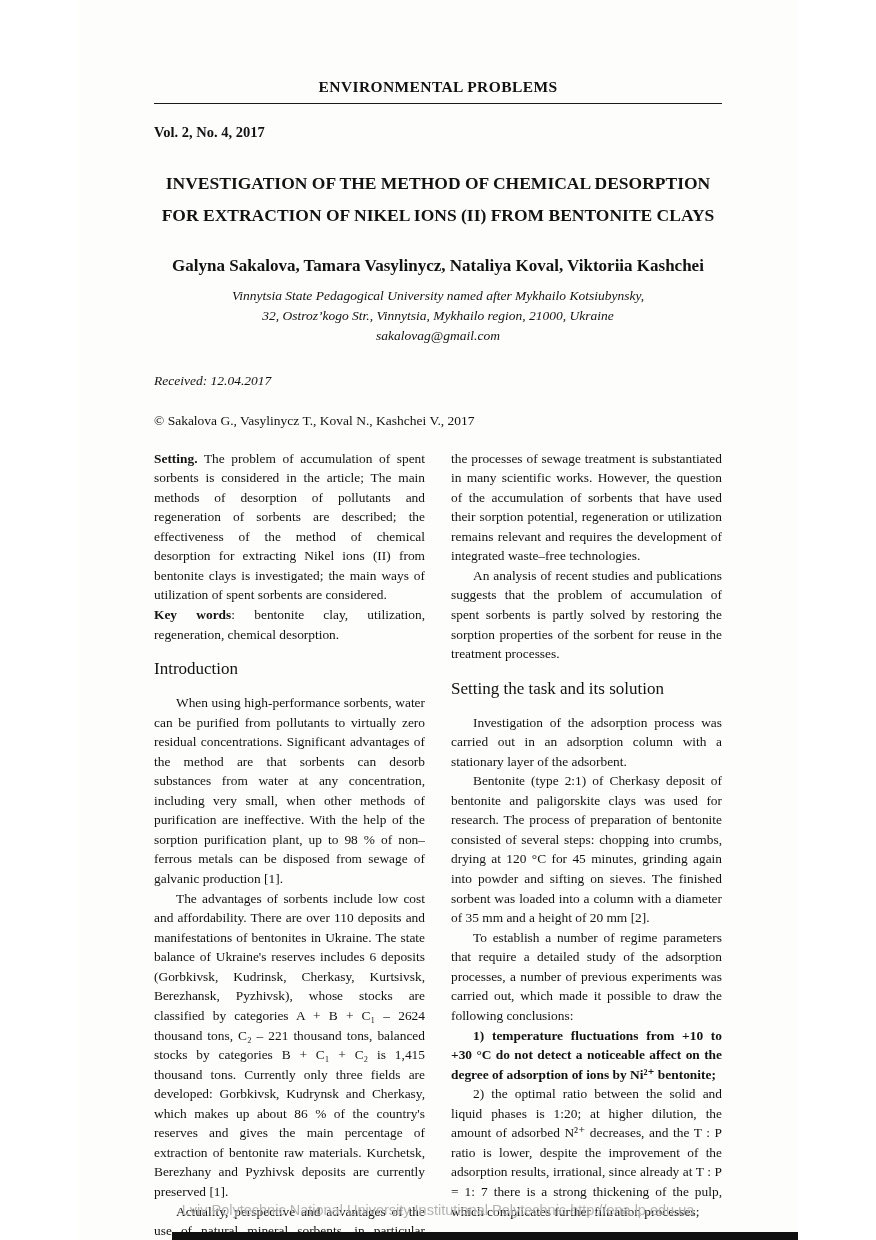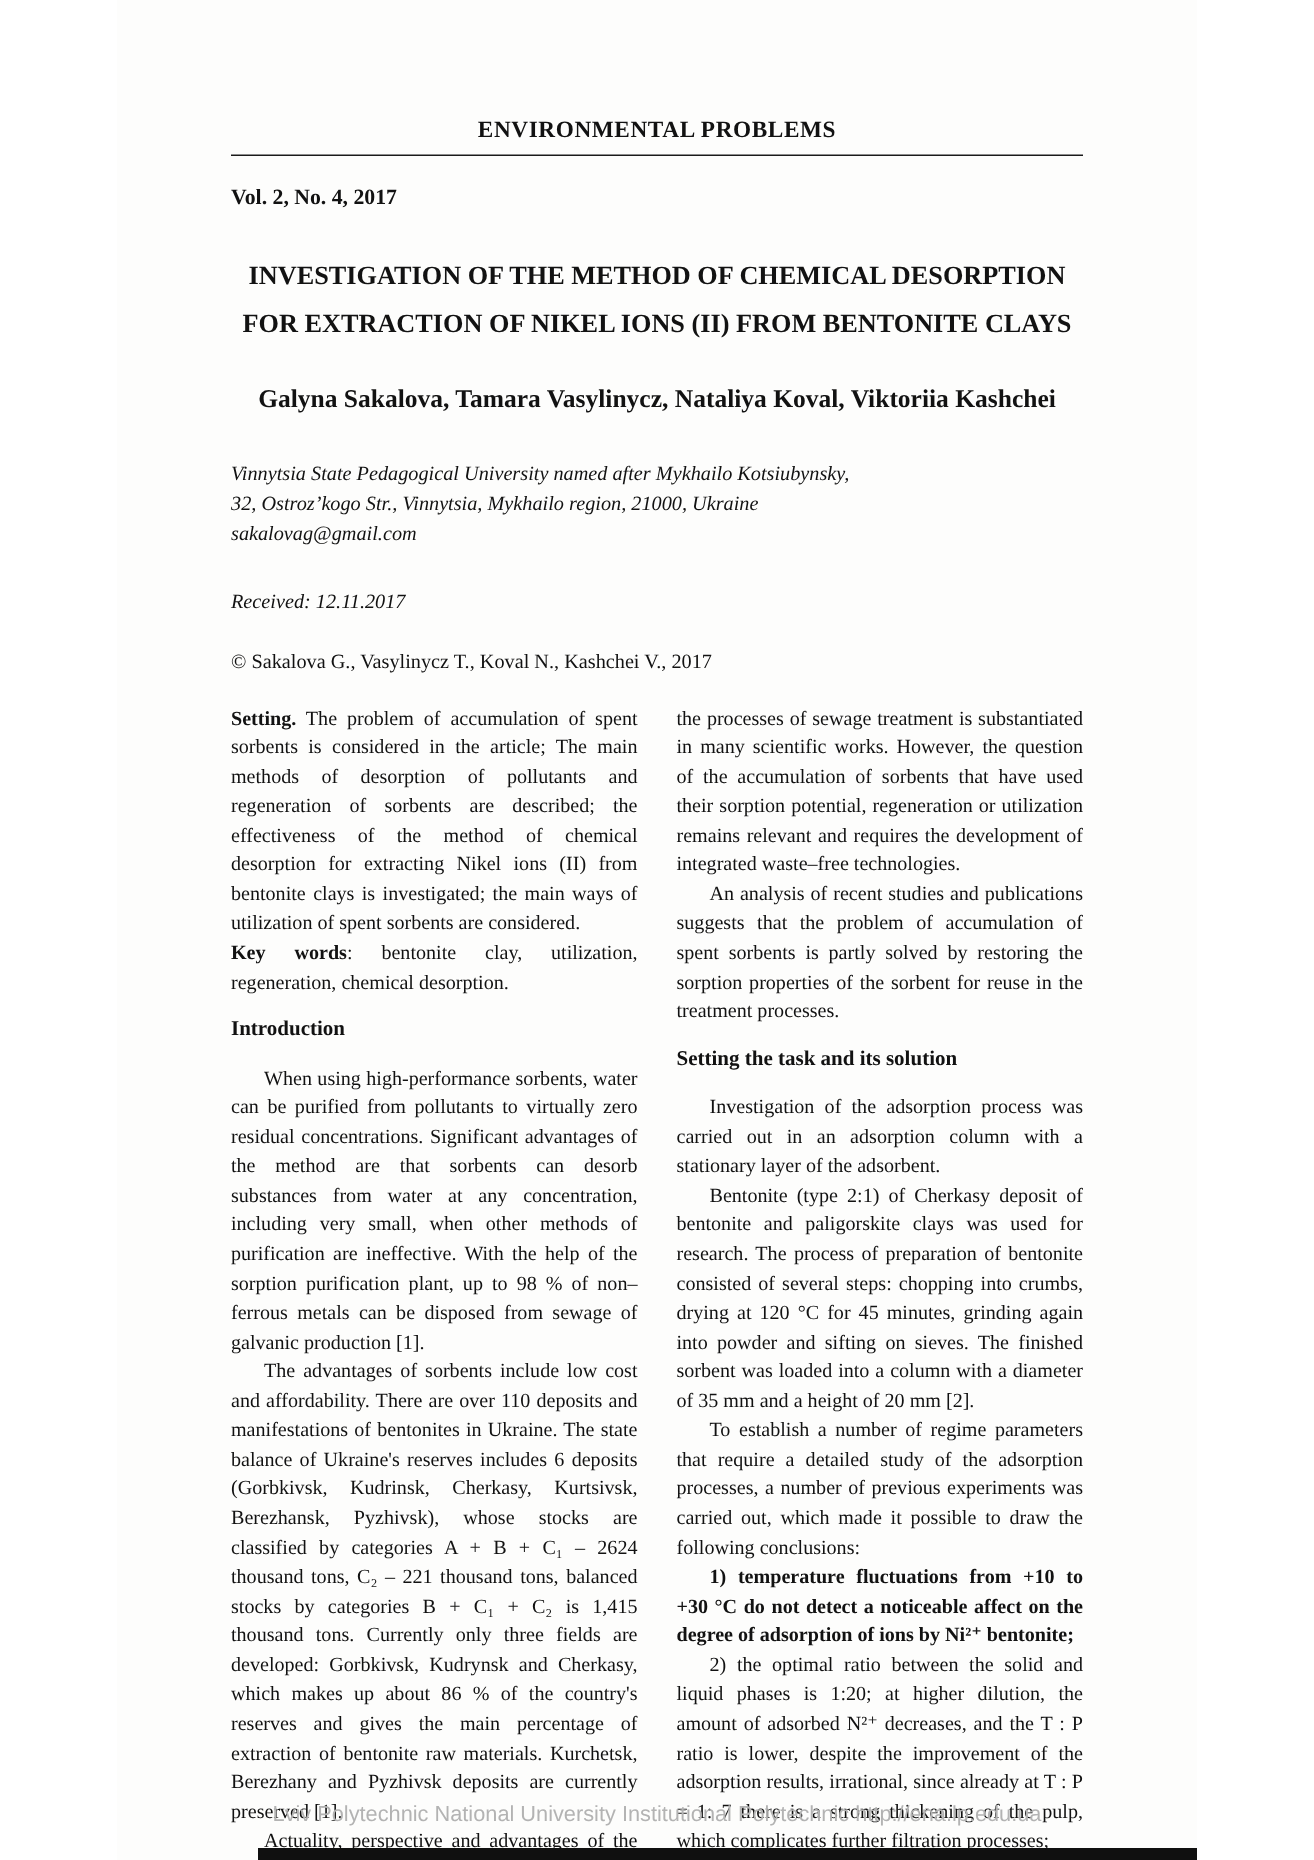--- a/index.html
+++ b/index.html
@@ -37,22 +37,22 @@
     font-size: 17.5px;
     line-height: 1.85;
   }
   .authors {
     margin-top: 24px;
     text-align: center;
     font-weight: bold;
     font-size: 17px;
   }
   .affiliation {
-    margin-top: 30px;
-    text-align: left;
+    margin-top: 10px;
+    text-align: center;
     font-style: italic;
     font-size: 13.5px;
     line-height: 1.5;
   }
   .received {
     margin-top: 26px;
     font-style: italic;
     font-size: 13.5px;
   }
   .copyright {
@@ -69,22 +69,22 @@
     font-size: 13.4px;
     line-height: 1.46;
   }
   .col p {
     text-align: justify;
   }
   .col p.indent { text-indent: 22px; }
   .col p + p { margin-top: 0; }
   .keywords { margin-top: 9px; }
   .section-heading {
-    font-size: 14px;
-    font-weight: bold;
+    font-size: 17px;
+    font-weight: normal;
     margin: 13px 0 11px 0;
     text-align: left;
   }
   .bold-item { font-weight: bold; }
   .footer {
     position: absolute;
     left: 0;
     right: 0;
     bottom: 22px;
     text-align: center;
@@ -114,21 +114,21 @@
     <h1 class="title">INVESTIGATION OF THE METHOD OF CHEMICAL DESORPTION FOR EXTRACTION OF NIKEL IONS (II) FROM BENTONITE CLAYS</h1>
 
     <div class="authors">Galyna Sakalova,  Tamara Vasylinycz, Nataliya Koval, Viktoriia Kashchei</div>
 
     <div class="affiliation">
       <div>Vinnytsia State Pedagogical University named after Mykhailo Kotsiubynsky,</div>
       <div>32, Ostroz’kogo Str., Vinnytsia, Mykhailo region, 21000, Ukraine</div>
       <div>sakalovag@gmail.com</div>
     </div>
 
-    <div class="received">Received: 12.11.2017</div>
+    <div class="received">Received: 12.04.2017</div>
 
     <div class="copyright">© Sakalova G., Vasylinycz T., Koval N., Kashchei V., 2017</div>
 
     <div class="columns">
 
       <div class="col">
         <p><b>Setting.</b> <span>The problem of accumulation of spent sorbents is considered in the article; The main methods of desorption of pollutants and regeneration of sorbents are described; the effectiveness of the method of chemical desorption for extracting Nikel ions (II) from bentonite clays is investigated; the main ways of utilization of spent sorbents are considered.</span></p>
 
         <p class="keywords"><b>Key words</b><span>: bentonite clay, utilization, regeneration, chemical desorption.</span></p>
 

